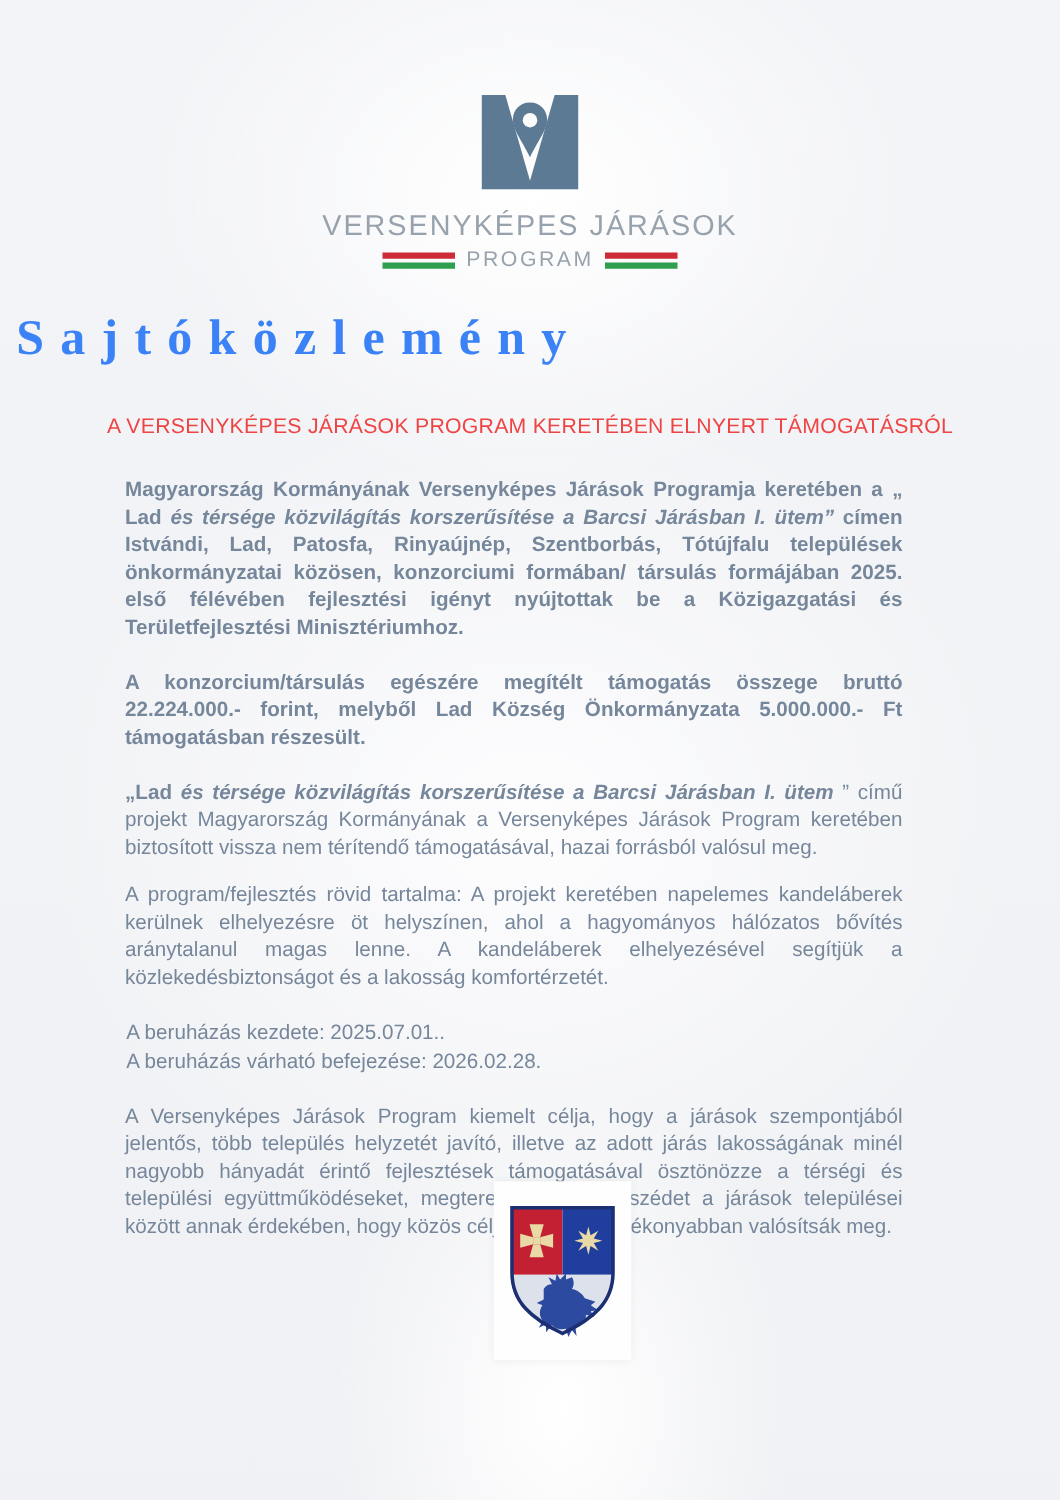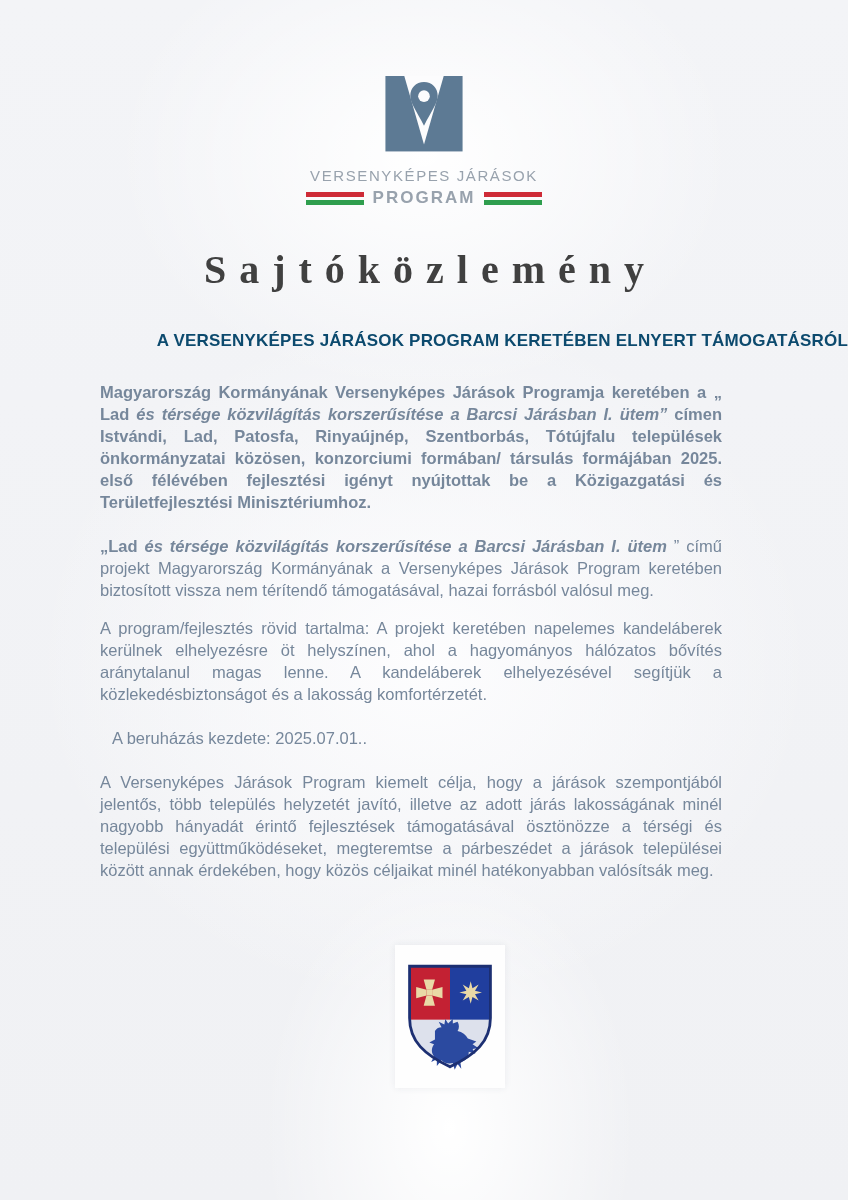--- a/index.html
+++ b/index.html
@@ -9,51 +9,51 @@
     background:
       radial-gradient(ellipse 300px 430px at 53% 94%, #ffffff 0%, rgba(255,255,255,0) 62%),
       radial-gradient(ellipse 430px 330px at 50% 13%, #ffffff 0%, rgba(255,255,255,0) 72%),
       radial-gradient(ellipse 520px 460px at 50% 55%, #fdfdfe 0%, rgba(253,253,254,0) 75%),
       linear-gradient(180deg,#f3f4f7 0%,#f0f1f4 100%);
   }
   .page{position:relative;width:848px;height:1200px;overflow:hidden;}
 
   
   .logo{position:absolute;top:76px;left:0;right:0;display:flex;flex-direction:column;align-items:center;}
-  .logo-line1{margin-top:7px;font-size:15px;letter-spacing:1.6px;color:#98a2ad;}
+  .logo-line1{margin-top:7px;font-size:23px;letter-spacing:1.6px;color:#98a2ad;}
   .logo-row{margin-top:4px;display:flex;align-items:center;gap:9px;}
-  .logo-line2{font-size:17px;letter-spacing:2px;color:#98a2ad;font-weight:bold;}
+  .logo-line2{font-size:17px;letter-spacing:2px;color:#98a2ad;}
   .flag-bar{width:58px;height:13px;display:flex;flex-direction:column;justify-content:space-between;}
   .flag-bar .s{height:5px;}
 
   
   .title{
     position:absolute;top:246px;left:0;width:100%;
-    text-align:center;
+    text-align:left;
     font-family:"Liberation Serif", serif;
     font-weight:700;font-size:40px;letter-spacing:13px;text-indent:13px;
-    color:#404040;
+    color:#3b82f6;
   }
   .subtitle{
     position:absolute;top:331px;left:0;width:100%;
-    text-align:right;font-weight:700;font-size:17px;letter-spacing:0.2px;
-    color:#0c4a6e;
+    text-align:center;font-weight:400;font-size:17px;letter-spacing:0.2px;
+    color:#ef4444;
   }
 
   
   .content{
     position:absolute;top:381px;left:100px;width:622px;
     font-size:16.5px;line-height:22px;color:#76879b;text-align:justify;
   }
   .content p{margin:0 0 22px 0;}
   .content p.tight{margin-bottom:16px;}
   .b{font-weight:700;}
   .i{font-style:italic;}
   .dates{margin:0 0 22px 0;}
-  .dates p{margin:12px;text-align:left;}
+  .dates p{margin:1px;text-align:left;}
   .dateline{text-align:right;margin-top:0;}
 
   
   .coa-card{
     position:absolute;left:395px;top:945px;width:110px;height:143px;
     background:#fefefe;box-shadow:0 0 7px rgba(40,50,80,0.08);
     display:flex;align-items:center;justify-content:center;
   }
 </style>
 </head>
@@ -81,26 +81,28 @@
       </span>
     </div>
   </div>
 
   <div class="title">Sajtóközlemény</div>
   <div class="subtitle">A VERSENYKÉPES JÁRÁSOK PROGRAM KERETÉBEN ELNYERT TÁMOGATÁSRÓL</div>
 
   <div class="content">
     <p class="b"><span>Magyarország Kormányának Versenyképes Járások Programja keretében a „ Lad </span><span class="i">és térsége közvilágítás korszerűsítése a Barcsi Járásban I. ütem”</span><span>  címen Istvándi, Lad, Patosfa, Rinyaújnép, Szentborbás, Tótújfalu  települések önkormányzatai közösen, konzorciumi formában/ társulás formájában 2025. első félévében fejlesztési igényt nyújtottak be a Közigazgatási és Területfejlesztési Minisztériumhoz.</span></p>
 
+    <p class="b">A konzorcium/társulás egészére megítélt támogatás összege bruttó 22.224.000.- forint, melyből Lad  Község Önkormányzata 5.000.000.-  Ft támogatásban részesült.</p>
 
     <p class="tight"><span class="b">„Lad  </span><span class="b i">és térsége közvilágítás korszerűsítése a Barcsi Járásban I. ütem</span><span> ”  című projekt Magyarország Kormányának a Versenyképes Járások Program keretében biztosított vissza nem térítendő támogatásával, hazai forrásból valósul meg.</span></p>
     <p>A program/fejlesztés rövid tartalma: A projekt keretében napelemes kandeláberek kerülnek elhelyezésre öt helyszínen, ahol a hagyományos hálózatos bővítés aránytalanul magas lenne. A kandeláberek elhelyezésével segítjük a közlekedésbiztonságot és a lakosság komfortérzetét.</p>
 
     <div class="dates">
       <p>A beruházás kezdete: 2025.07.01..</p>
+      <p>A beruházás várható befejezése: 2026.02.28.</p>
     </div>
 
     <p>A Versenyképes Járások Program kiemelt célja, hogy a járások szempontjából jelentős, több település helyzetét javító, illetve az adott járás lakosságának minél nagyobb hányadát érintő fejlesztések támogatásával ösztönözze a térségi és települési együttműködéseket, megteremtse a párbeszédet a járások települései között annak érdekében, hogy közös céljaikat minél hatékonyabban valósítsák meg.</p>
 
   </div>
 
   <div class="coa-card">
     <svg width="94" height="116" viewBox="0 0 100 118" aria-hidden="true">
       <defs>
         <clipPath id="shieldClip">

